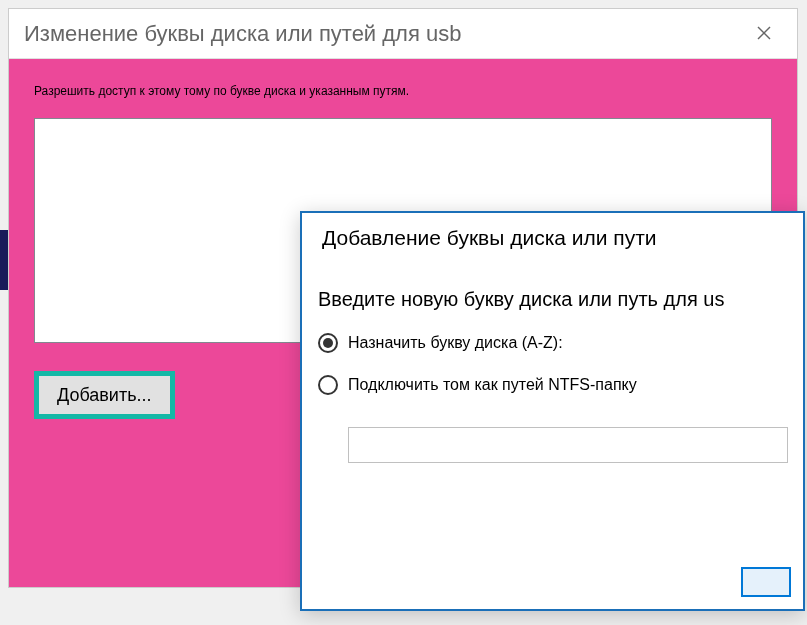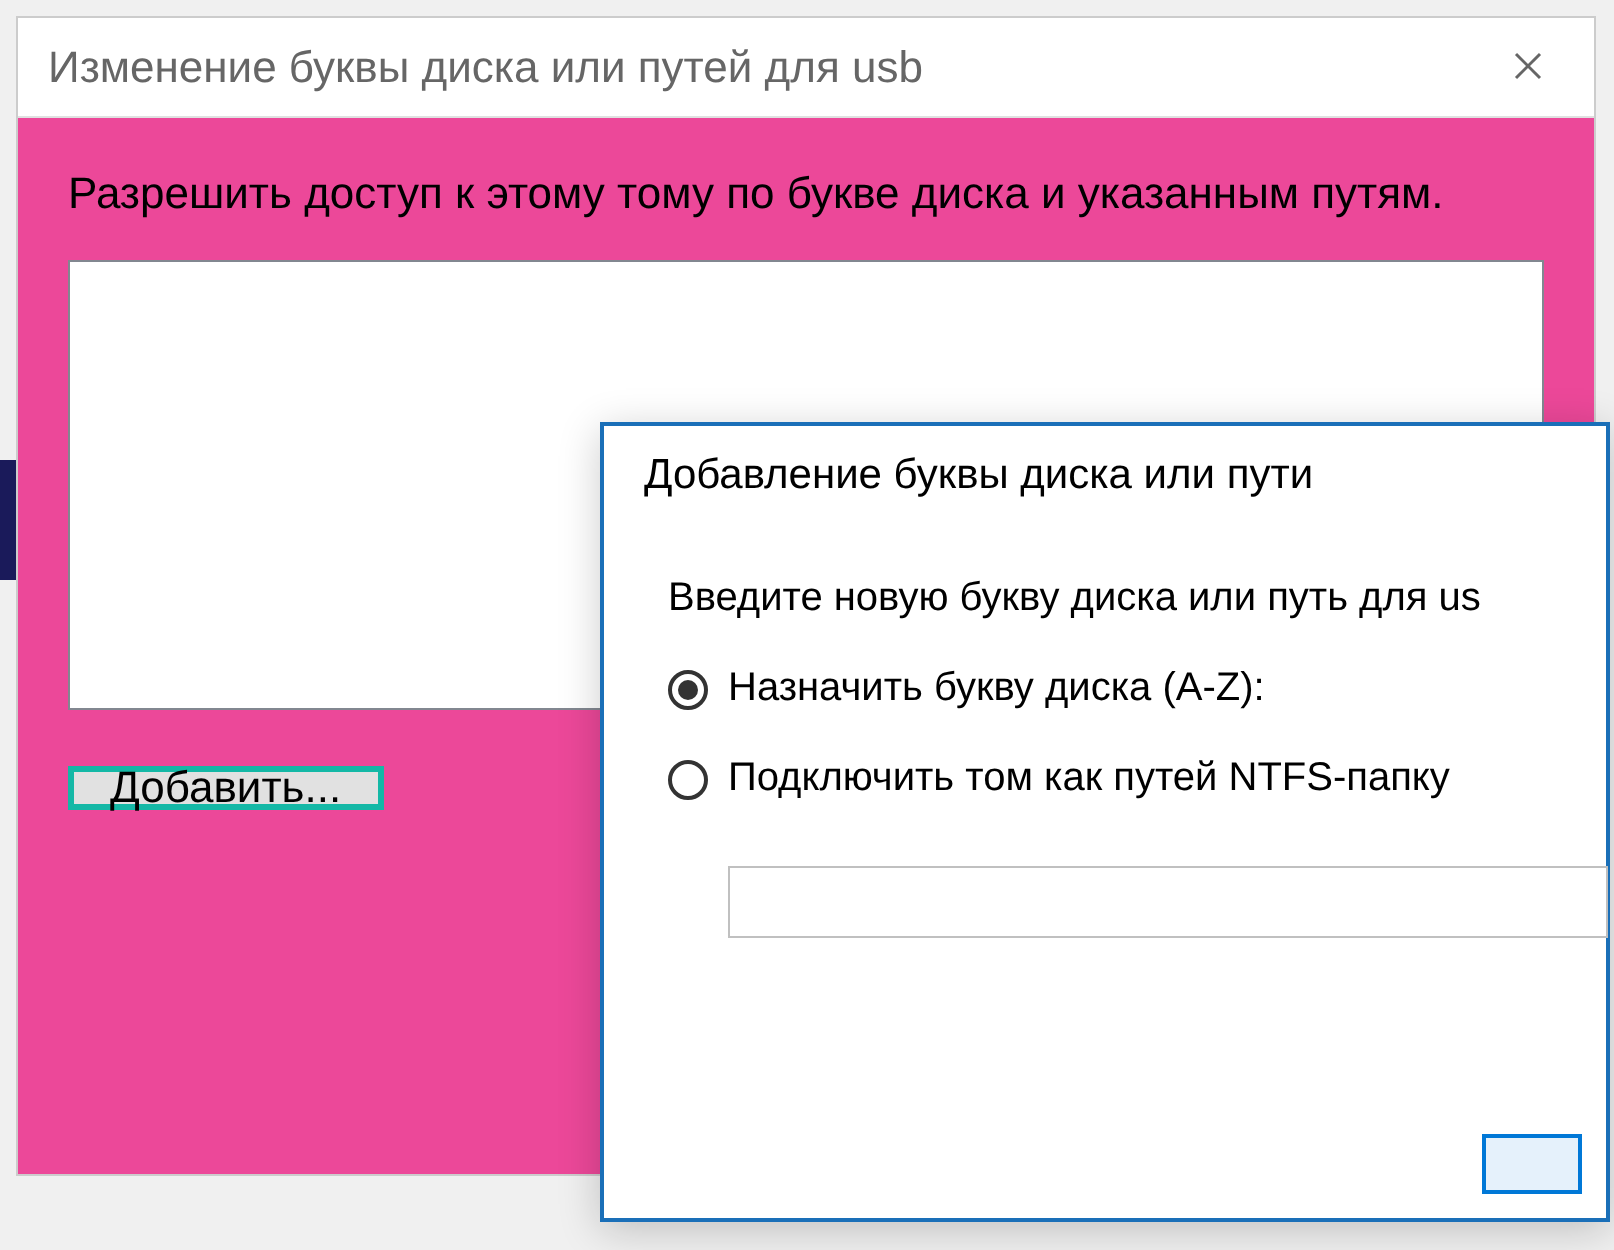--- a/index.html
+++ b/index.html
@@ -41,41 +41,41 @@
     .close-btn {
       font-size: 22px;
       color: #666666;
       cursor: pointer;
       padding: 5px 10px;
     }
     .main-body {
       padding: 25px 25px;
     }
     .description {
-      font-size: 22px;
+      font-size: 12px;
       color: #000000;
       margin-bottom: 20px;
     }
     .listbox {
       width: 100%;
       height: 225px;
       background: #ffffff;
       border: 1px solid #828790;
       margin-bottom: 28px;
     }
     .button-row {
       display: flex;
       gap: 12px;
     }
     .win-button {
-      height: 22px;
+      height: 48px;
       padding: 0 18px;
       background: #e1e1e1;
-      border: 3px solid #14b8a6;
-      font-size: 22px;
+      border: 5px solid #14b8a6;
+      font-size: 18px;
       color: #000000;
       cursor: pointer;
       display: flex;
       align-items: center;
     }
     .win-button.disabled {
       color: #a0a0a0;
       border-color: #d0d0d0;
       background: #efefef;
       cursor: default;
@@ -96,21 +96,21 @@
       display: flex;
       align-items: center;
       padding: 0 20px;
     }
     .sub-title {
       font-size: 21px;
       color: #000000;
       font-weight: 400;
     }
     .sub-body {
-      padding: 25px 32px;
+      padding: 25px 16px;
     }
     .sub-description {
       font-size: 20px;
       color: #000000;
       margin-bottom: 22px;
     }
     .radio-row {
       display: flex;
       align-items: center;
       margin-bottom: 22px;
@@ -126,21 +126,21 @@
       justify-content: center;
       flex-shrink: 0;
     }
     .radio-inner {
       width: 10px;
       height: 10px;
       border-radius: 50%;
       background: #333333;
     }
     .radio-label {
-      font-size: 20px;
+      font-size: 16px;
       color: #000000;
     }
     .path-input {
       margin-left: 30px;
       width: 440px;
       height: 36px;
       background: #ffffff;
       border: 1px solid #c0c0c0;
       padding: 0 8px;
       font-size: 18px;

